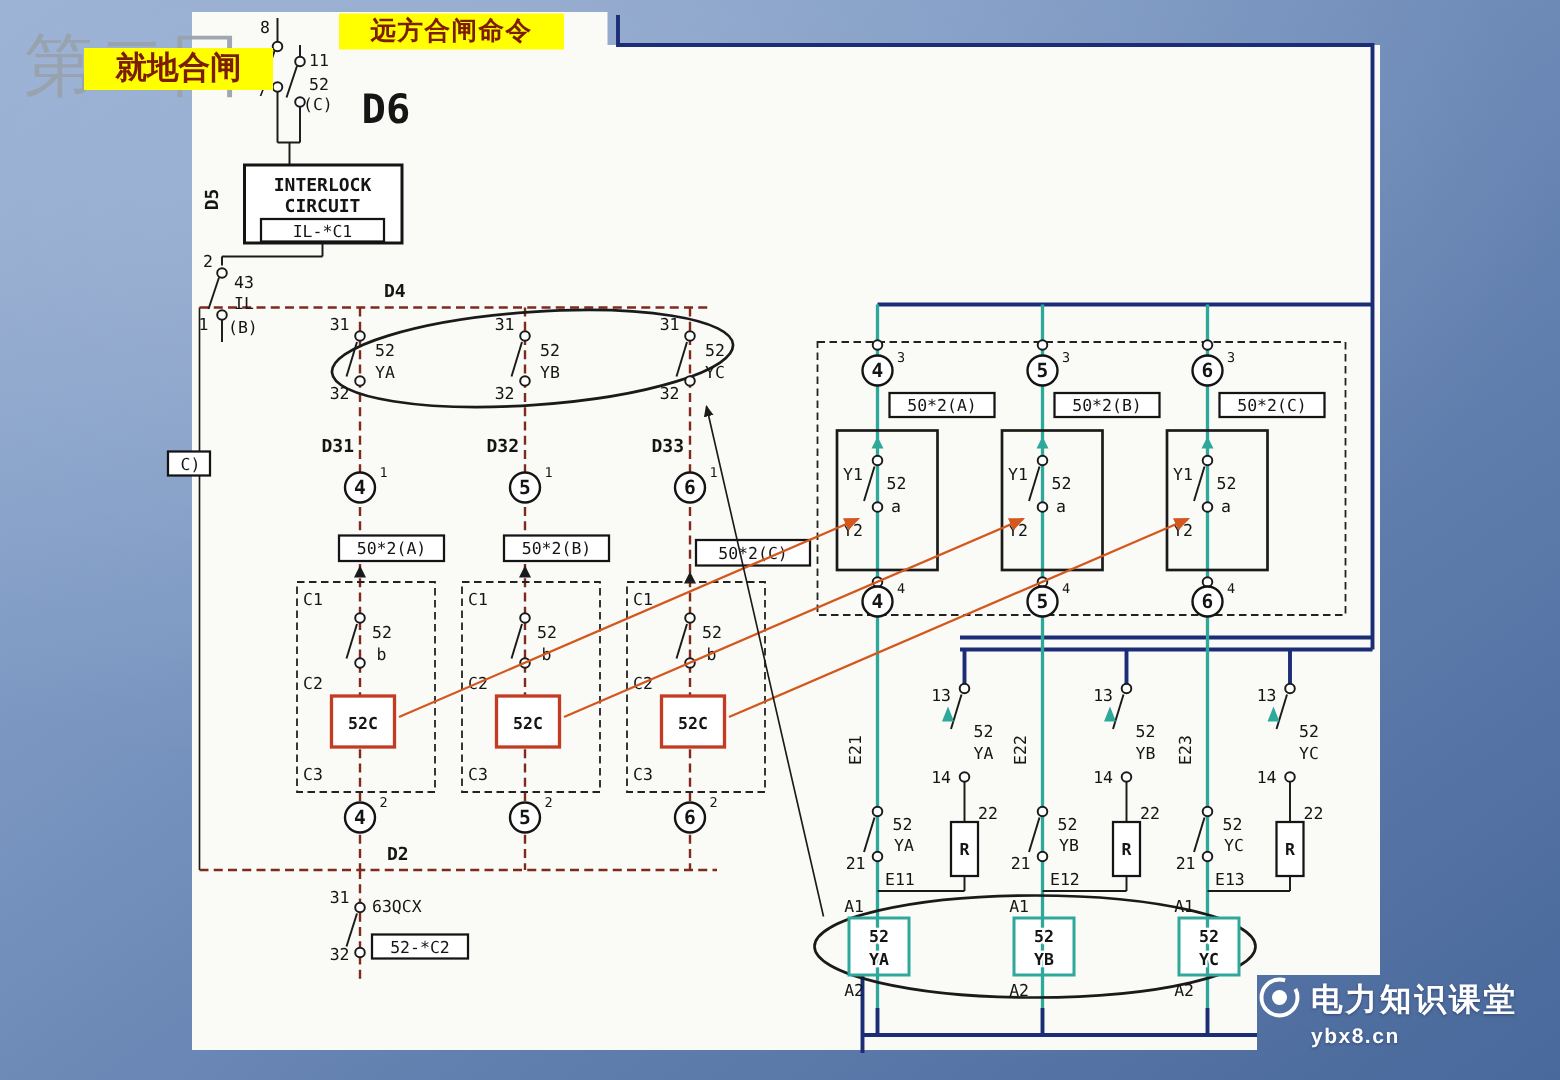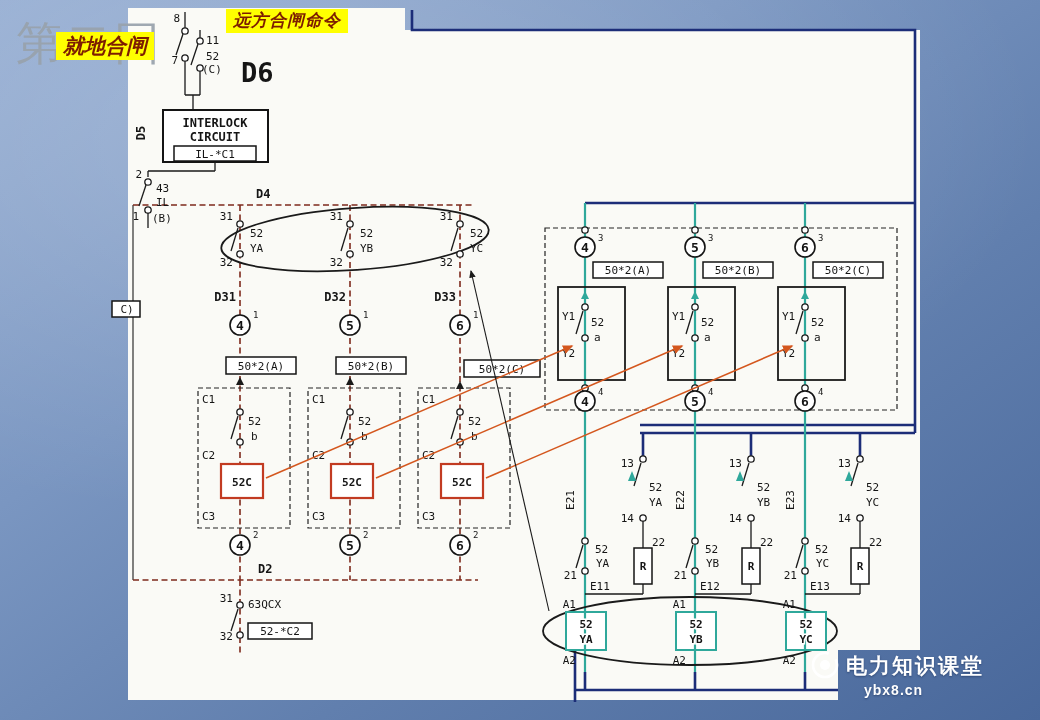--- a/index.html
+++ b/index.html
@@ -8,28 +8,28 @@
       radial-gradient(120% 90% at 28% 18%, rgba(255,255,255,.20), rgba(255,255,255,0) 60%),
       linear-gradient(145deg,#92abd1 0%,#7a96c1 35%,#617fae 65%,#49689b 100%);
     font-family:"Liberation Sans",sans-serif;}
   .panel{position:absolute;left:128px;top:8px;width:792px;height:692px;background:#fafaf6;z-index:1;
     clip-path:polygon(0 0,277px 0,277px 22px,792px 22px,792px 642px,710px 642px,710px 692px,0 692px);}
   .slide-title{position:absolute;left:16px;top:18px;z-index:2;
     font-family:"DejaVu Serif","Liberation Serif",serif;font-size:46px;line-height:1.1;
     color:#98a2ac;letter-spacing:3px;opacity:.92;}
   svg.diagram{position:absolute;left:0;top:0;z-index:3;}
   .tag{position:absolute;z-index:4;background:#ffff00;color:#7d1d00;font-weight:bold;
-    padding:2px 7px;line-height:1.15;white-space:nowrap;font-style:italic;}
+    padding:2px 21px;line-height:1.15;white-space:nowrap;}
   .tag-local{left:56px;top:32px;font-size:21px;}
   .tag-remote{left:226px;top:9px;font-size:17px;letter-spacing:1px;}
   .watermark{position:absolute;left:808px;top:648px;z-index:5;color:#ffffff;
-    text-shadow:0 1px 2px rgba(20,40,80,.55);}
+    text-shadow:0 1px 2px rgba(20,40,80,.55);padding-left:28px;}
   .wm-row{display:flex;align-items:center;gap:4px;}
   .wm-brand{font-size:21px;font-weight:bold;letter-spacing:2px;}
-  .wm-site{font-size:14px;font-weight:bold;letter-spacing:1px;margin:-2px 0 0 56px;}
+  .wm-site{font-size:14px;font-weight:bold;letter-spacing:1px;margin:-2px 0 0 38px;}
   
   svg text{font-family:"DejaVu Sans Mono","Liberation Mono",monospace;fill:#151515;font-size:11px;}
   svg .t12{font-size:12px;} svg .tb{font-weight:bold;}
   svg .mid{font-size:12px;font-weight:bold;}
   svg .big{font-size:27px;font-weight:bold;}
   svg .circ{font-size:13px;font-weight:bold;text-anchor:middle;}
   svg .sup{font-size:9px;}
   svg .bx{font-size:11px;text-anchor:middle;}
   svg .halo{paint-order:stroke;stroke:#ffffff;stroke-width:3px;font-weight:bold;}
   svg .k{stroke:#1a1a1a;stroke-width:1.3;fill:none;}

